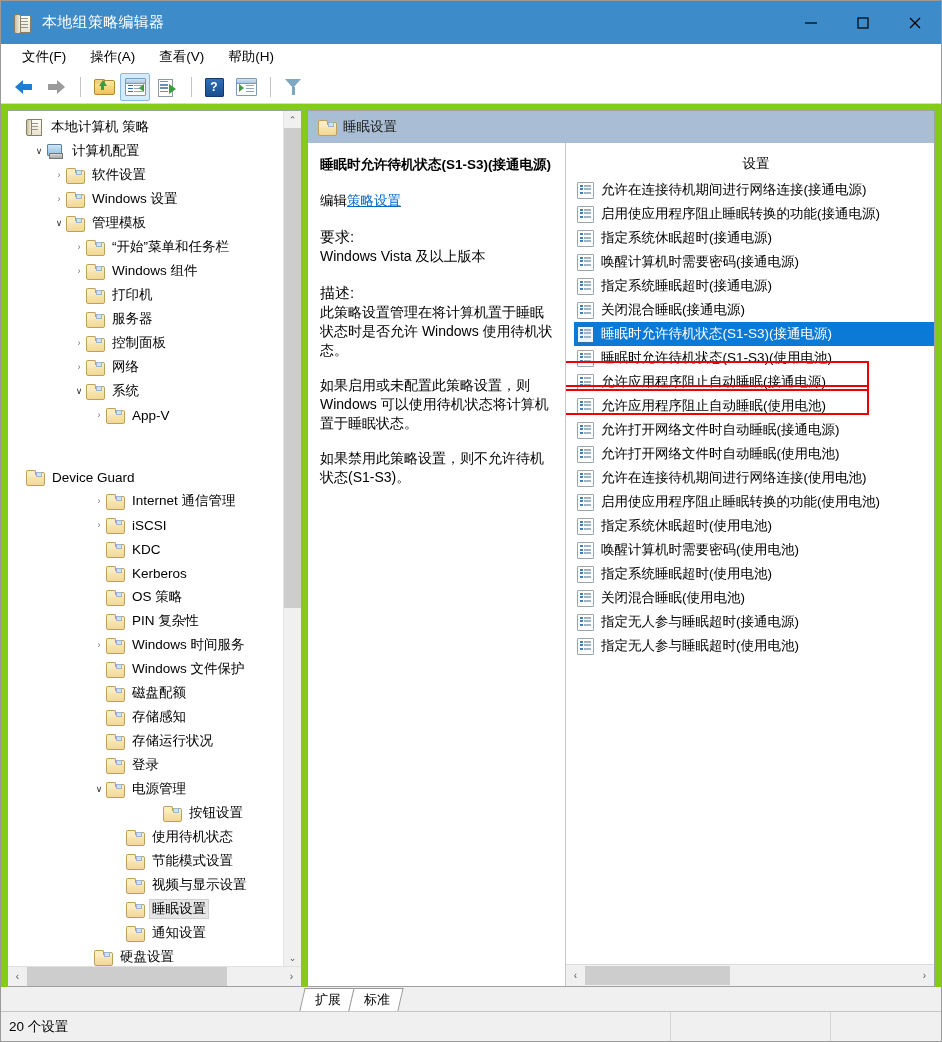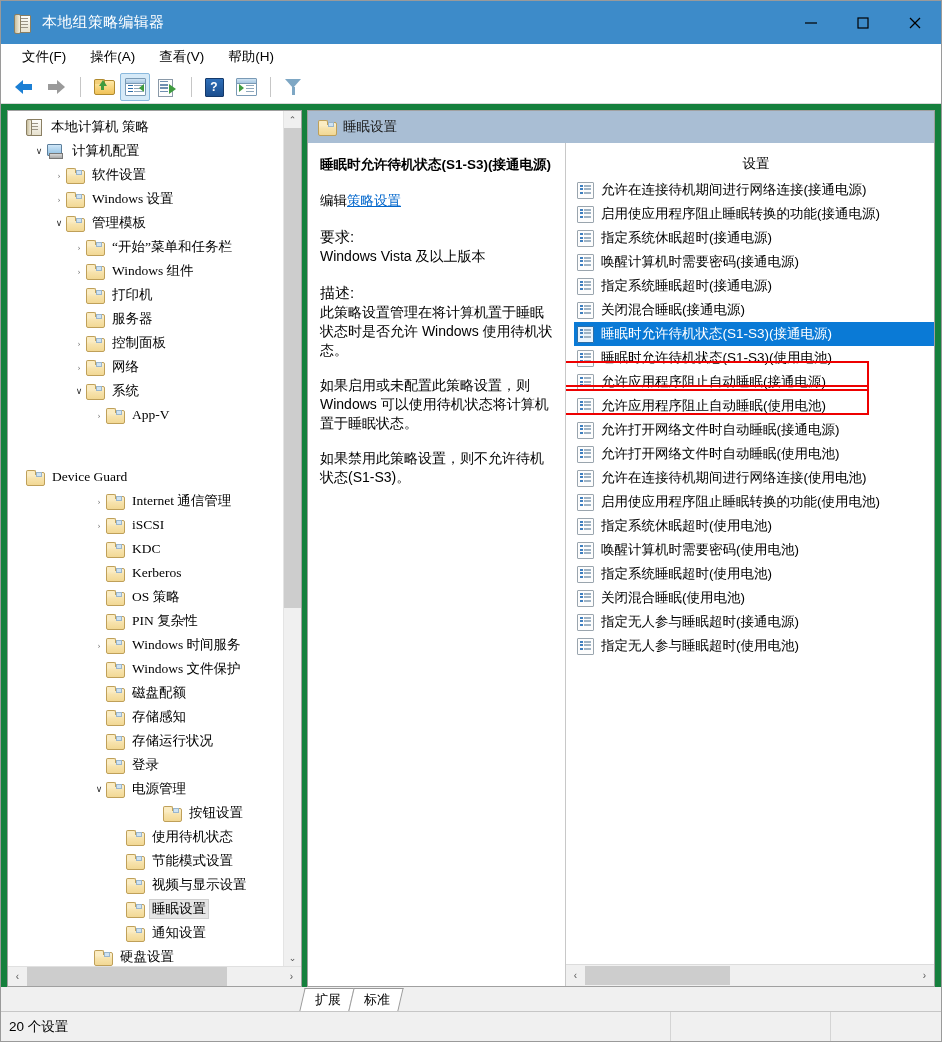--- a/index.html
+++ b/index.html
@@ -6,21 +6,21 @@
   body{
     width:942px;height:1042px;
     font-family:"Liberation Sans","DejaVu Sans",sans-serif;
     font-size:13px;
     background:#ffffff;
     overflow:hidden;
     -webkit-font-smoothing:antialiased;
   }
   .app{
     position:relative;width:942px;height:1042px;
-    background:#15803d;
+    background:#84cc16;
     box-sizing:border-box;
     border:1px solid #9a9a9a;
     display:flex;flex-direction:column;
   }
 
   
   .titlebar{
     height:43px;flex:0 0 43px;
     background:#3d8bc9;
     display:flex;align-items:center;
@@ -137,21 +137,20 @@
   .leftpane{
     width:295px;flex:0 0 295px;display:flex;flex-direction:column;
     border:1px solid #a0a0a0;background:#fff;box-sizing:border-box;
     margin-right:5px;
   }
   .tree-wrap{flex:1 1 auto;display:flex;min-height:0;overflow:hidden;position:relative;}
   .tree{flex:1 1 auto;padding:4px 0 0 0;overflow:hidden;}
   .tnode{
     display:flex;align-items:center;height:24px;white-space:nowrap;font-size:13.5px;color:#000;
     padding-left:4px;
-    font-family:Liberation Serif, serif;
   }
   .tnode .chev{width:14px;flex:0 0 14px;display:flex;align-items:center;justify-content:center;color:#6d6d6d;font-size:9px;}
   .tnode .chev.open{color:#2a2a2a;}
   .tnode .lbl{padding:1px 3px;}
   .tnode.sel .lbl{background:#e6e6e6;border:1px solid #d0d0d0;padding:0 2px;}
   .folder{
     width:17px;height:14px;flex:0 0 17px;position:relative;margin-right:6px;
   }
   .folder .fb{position:absolute;left:0;top:2px;width:17px;height:12px;
     background:linear-gradient(180deg,#fdf3d6 0%,#f7e3ad 45%,#f2d894 100%);

